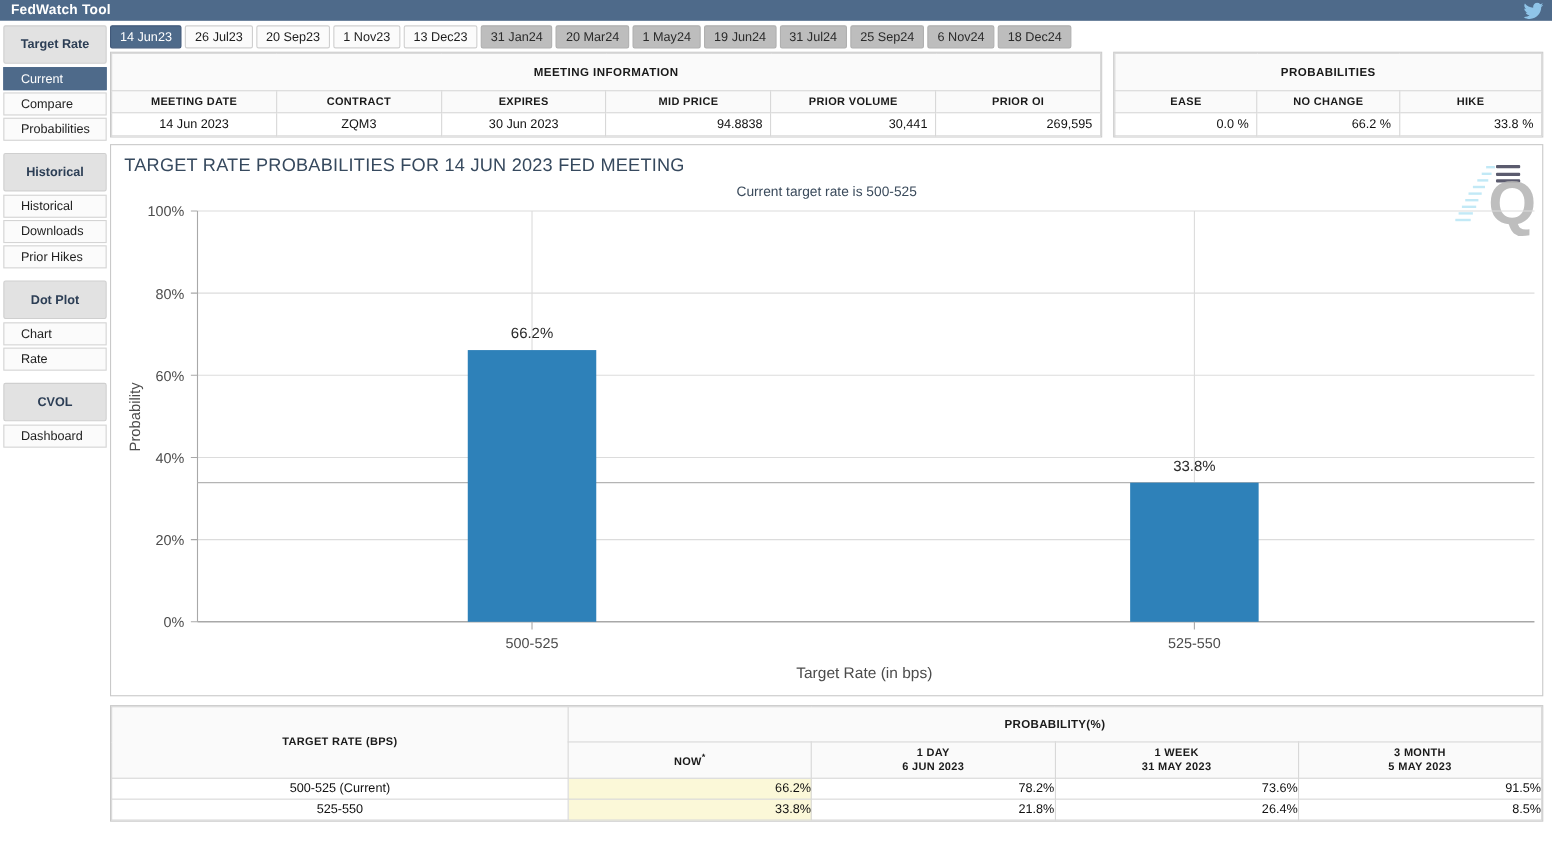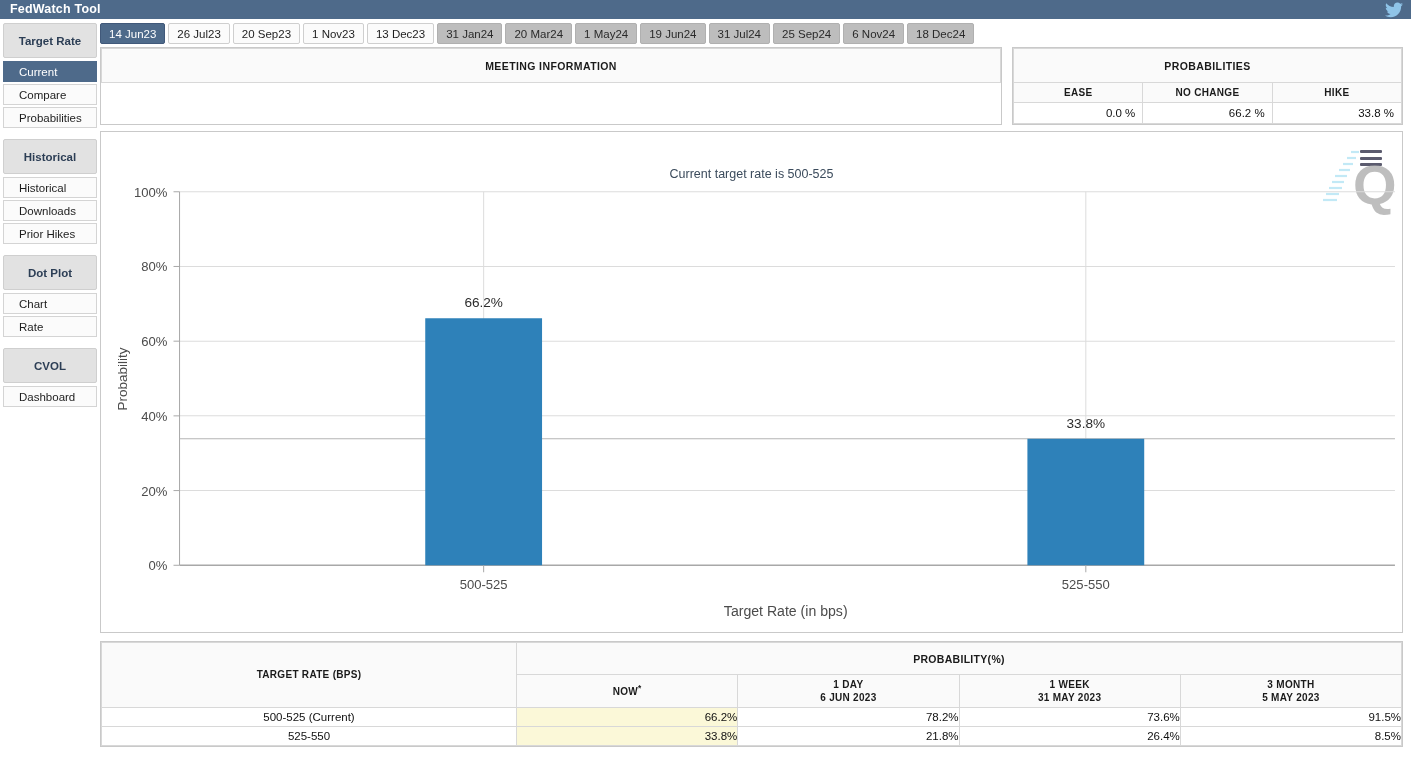--- a/index.html
+++ b/index.html
@@ -173,20 +173,36 @@
     </div>
 
     <div class="info-row">
 
       <div class="panel meeting">
         <table class="grid">
           <tbody>
               <tr>
             <td class="cap" colspan="6">MEETING INFORMATION</td>
           </tr>
+          <tr>
+            <td class="hdr" style="width:180px">MEETING DATE</td>
+            <td class="hdr" style="width:158px">CONTRACT</td>
+            <td class="hdr" style="width:148px">EXPIRES</td>
+            <td class="hdr" style="width:131px">MID PRICE</td>
+            <td class="hdr" style="width:185px">PRIOR VOLUME</td>
+            <td class="hdr">PRIOR OI</td>
+          </tr>
+          <tr>
+            <td class="val c">14 Jun 2023</td>
+            <td class="val c">ZQM3</td>
+            <td class="val c">30 Jun 2023</td>
+            <td class="val r">94.8838</td>
+            <td class="val r">30,441</td>
+            <td class="val r">269,595</td>
+          </tr>
         </tbody>
           </table>
       </div>
 
       <div class="panel probs">
         <table class="grid">
           <tbody>
               <tr>
             <td class="cap" colspan="3">PROBABILITIES</td>
           </tr>
@@ -199,20 +215,21 @@
             <td class="val r">0.0 %</td>
             <td class="val r">66.2 %</td>
             <td class="val r">33.8 %</td>
           </tr>
         </tbody>
           </table>
       </div>
     </div>
 
     <div class="chart-panel">
+      <div class="chart-title">TARGET RATE PROBABILITIES FOR 14 JUN 2023 FED MEETING</div>
       <div class="chart-sub">Current target rate is 500-525</div>
 
       <div class="hamburger">
         <span></span>
           <span></span>
           <span></span>
       </div>
 
       <svg class="watermark" viewBox="0 0 80 72">
         <g stroke="#b8e6f5" stroke-width="2.2" opacity=".85">

